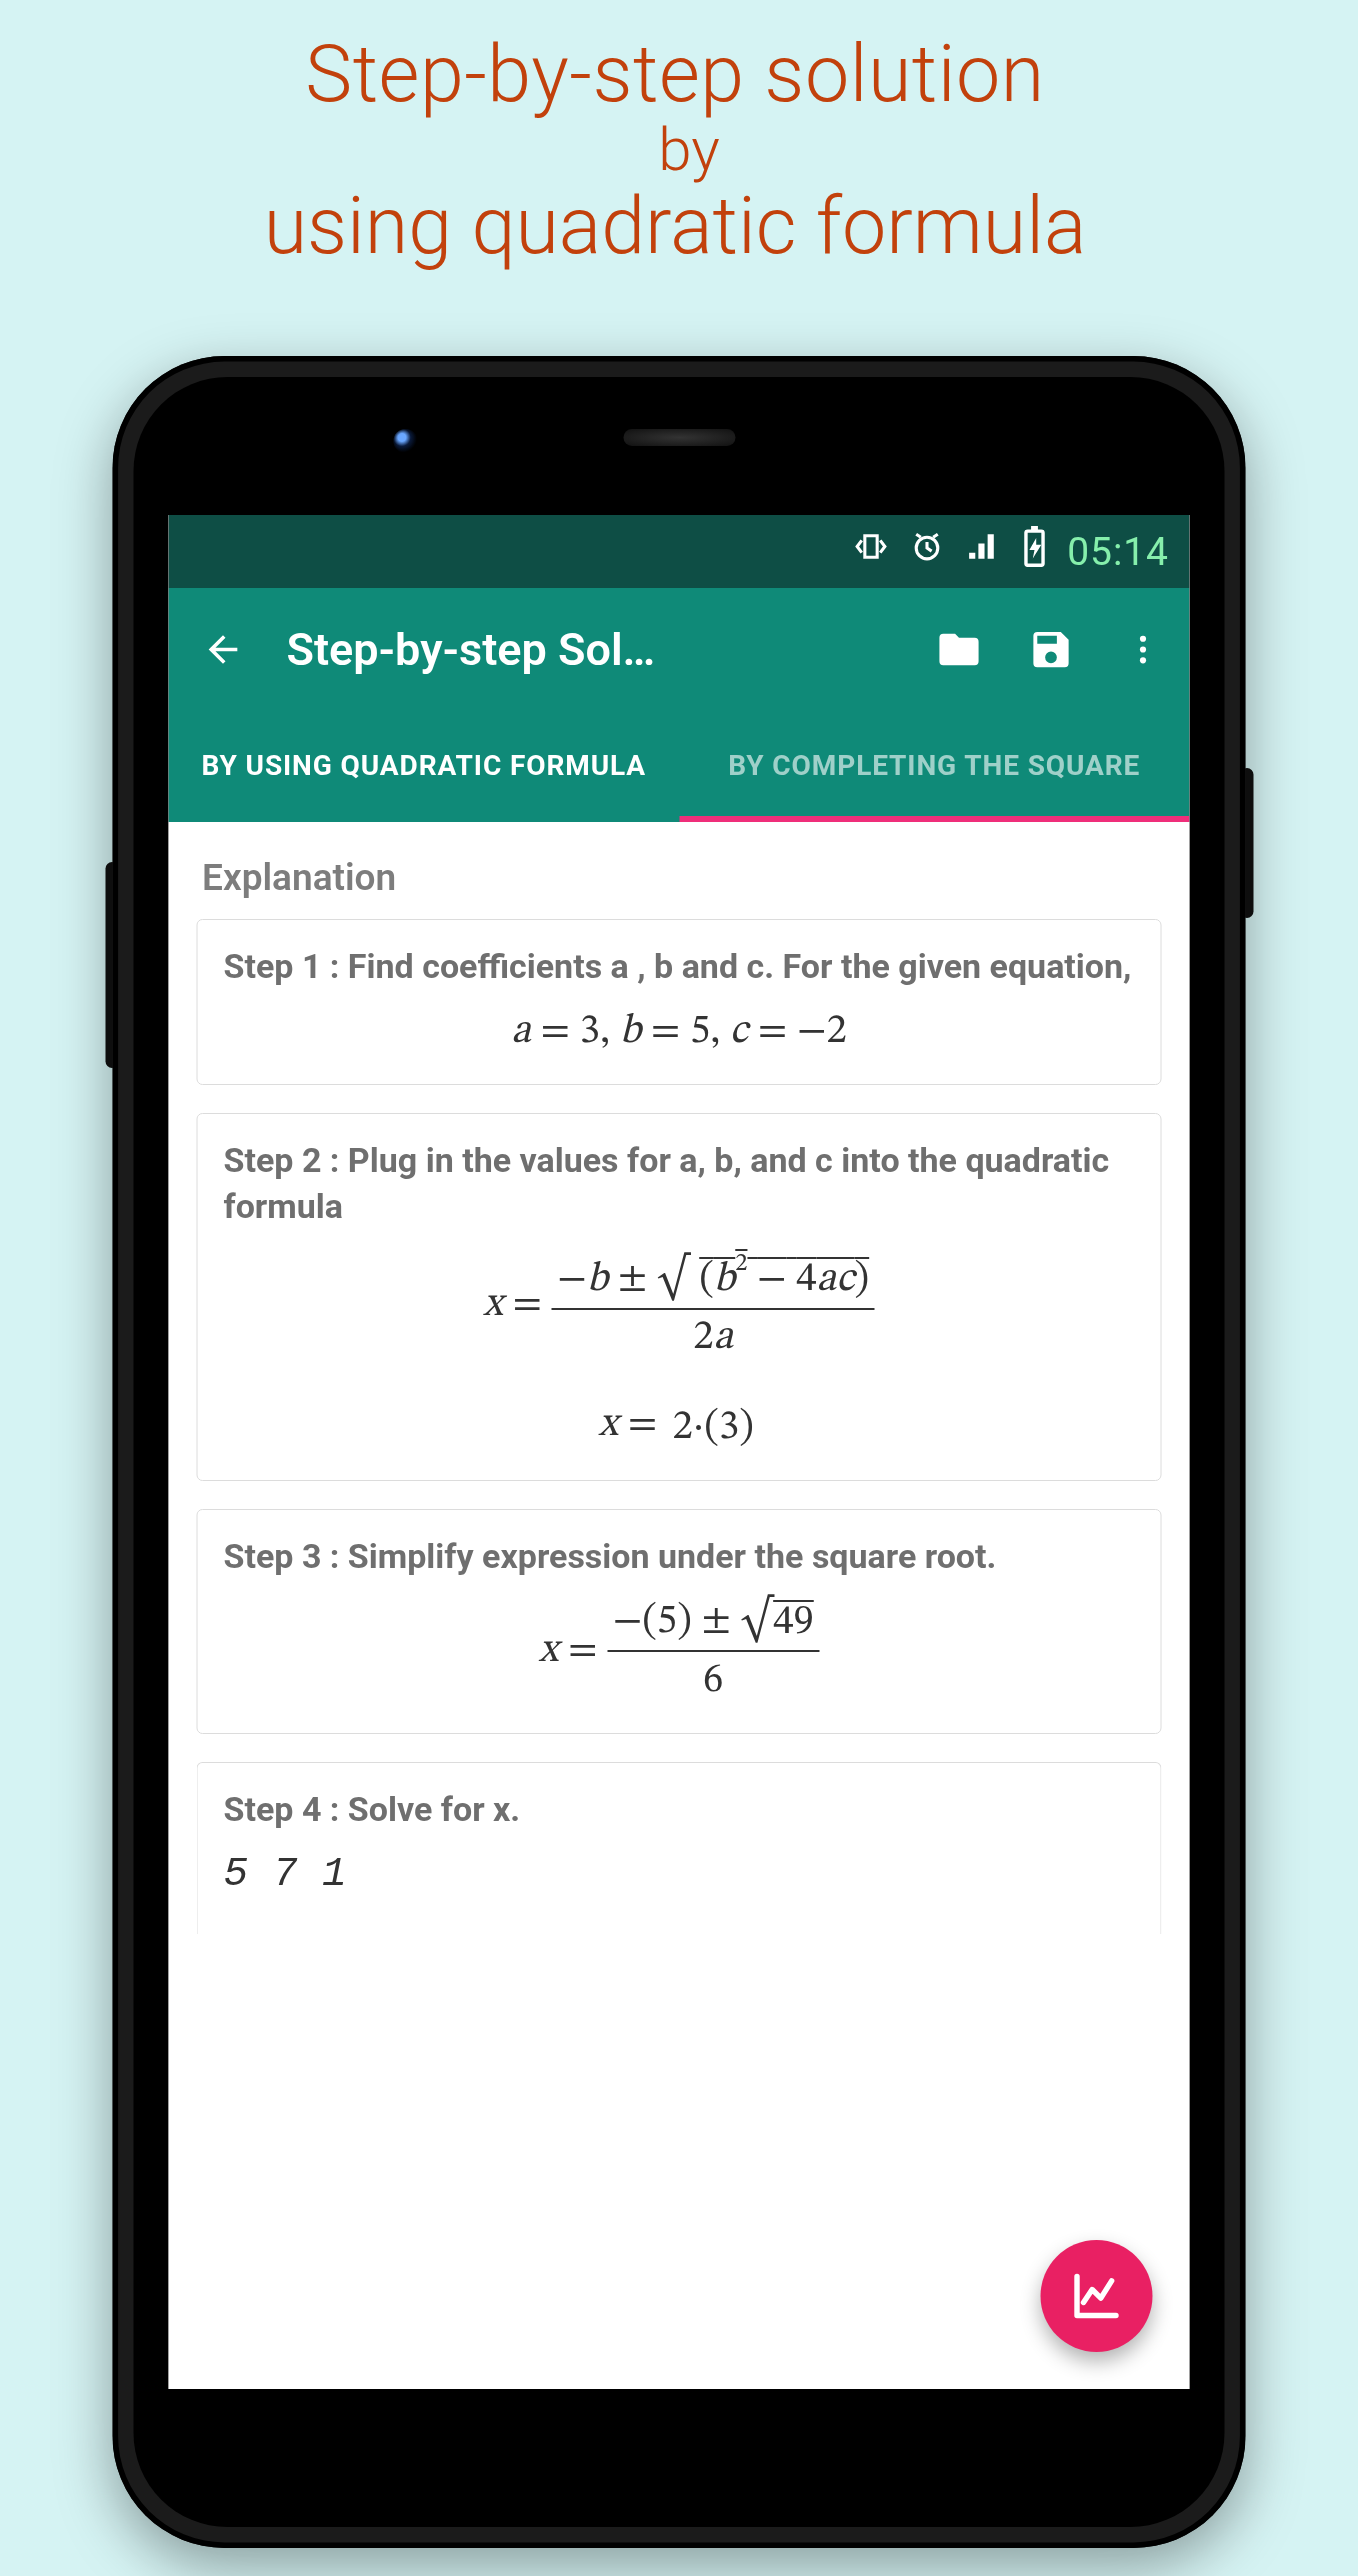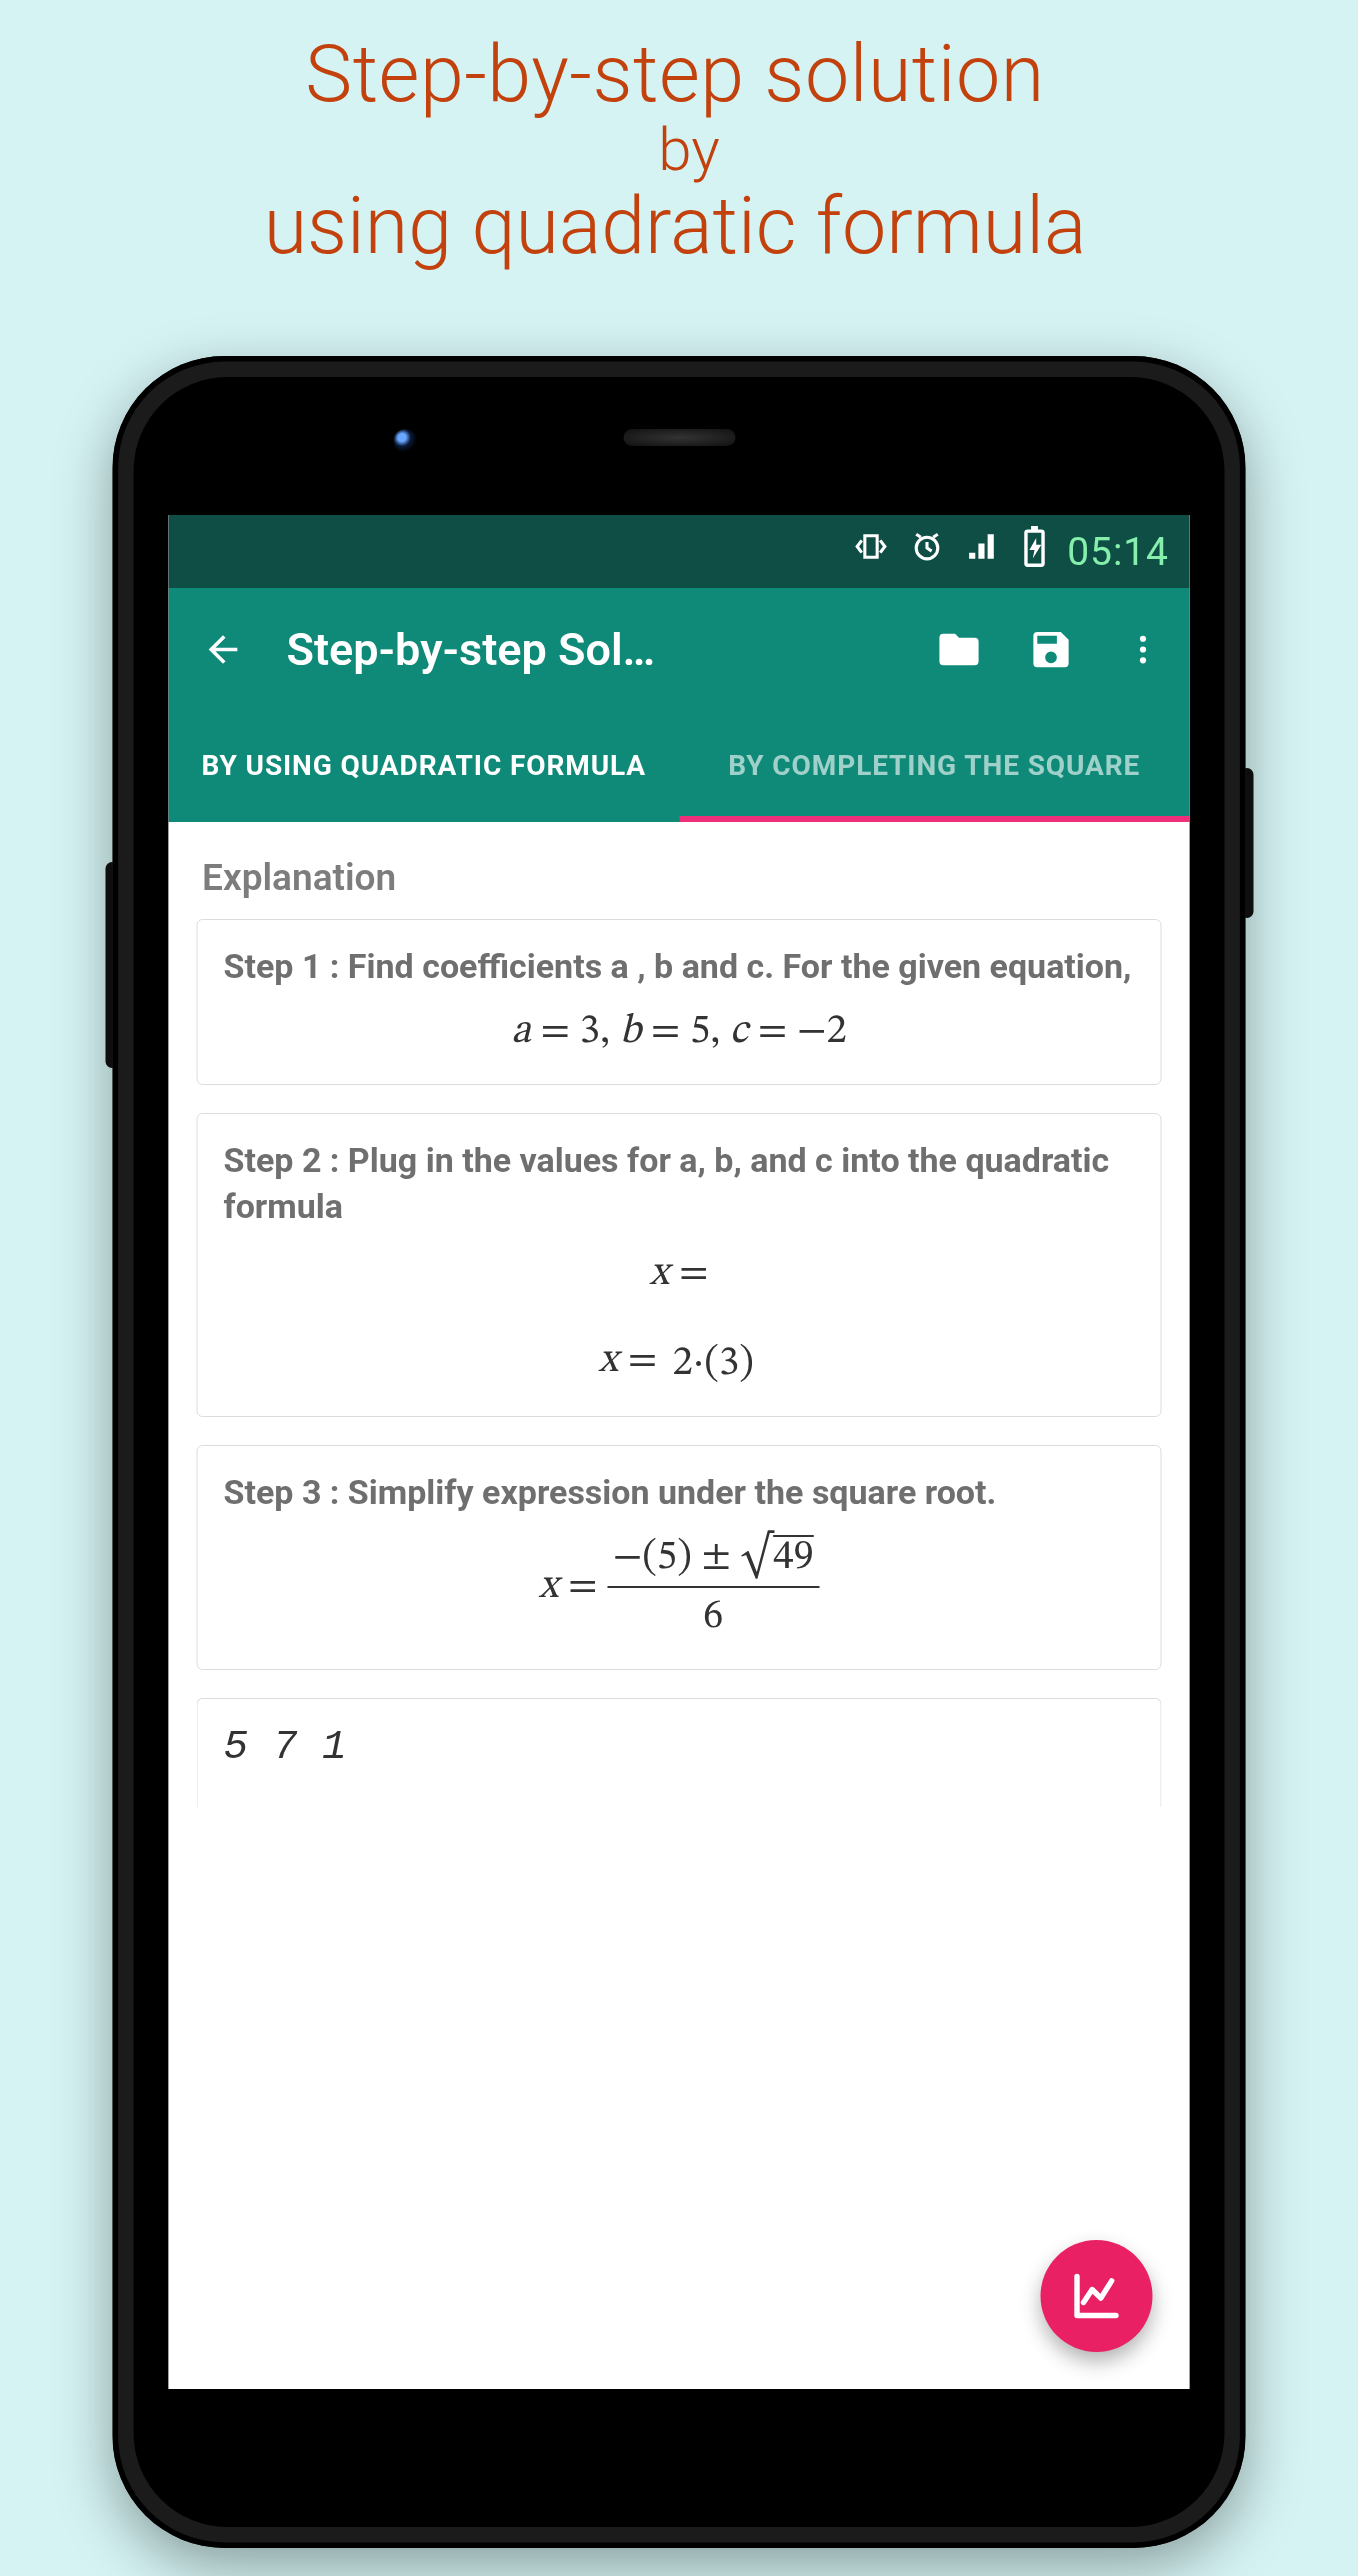--- a/index.html
+++ b/index.html
@@ -289,20 +289,24 @@
             a <span class="up">=</span> <span class="up">3</span><span class="up">,</span>
             b <span class="up">=</span> <span class="up">5</span><span class="up">,</span>
             c <span class="up">=</span> <span class="up">−2</span>
           </div>
         </div>
 
         <div class="card">
           <div class="step-title">Step 2 : Plug in the values for a, b, and c into the quadratic formula</div>
           <div class="math" style="margin:19px 0 37px 0;">
             x <span class="up">=</span>
+            <span class="frac">
+              <span class="num"><span class="up">−</span>b <span class="up">±</span> <span class="up">√</span> <span class="ov"><span class="up">(</span>b<sup class="sup">2</sup> <span class="up">−</span> <span class="up">4</span>ac<span class="up">)</span></span></span>
+              <span class="den"><span class="up">2</span>a</span>
+            </span>
           </div>
           <div class="math" style="margin-top:37px;">
             x <span class="up">=</span>
             <span class="frac">
               <span class="den"><span class="up">2·(</span><span class="up">3</span><span class="up">)</span></span>
             </span>
           </div>
         </div>
 
         <div class="card">
@@ -310,20 +314,21 @@
           <div class="math" style="margin-top:15px;">
             x <span class="up">=</span>
             <span class="frac">
               <span class="num"><span class="up">−(5)</span> <span class="up">± √</span><span class="ov up">49</span></span>
               <span class="den up">6</span>
             </span>
           </div>
         </div>
 
         <div class="card" style="margin-bottom:0; border-bottom:none; border-bottom-left-radius:0; border-bottom-right-radius:0;">
+          <div class="step-title">Step 4 : Solve for x.</div>
           <div class="math partial-cut up">5   7   1</div>
         </div>
 
         <div class="fab">
           <svg width="52" height="52" viewBox="0 0 24 24" fill="none" stroke-width="2.5" stroke-linejoin="round" stroke-linecap="round">
               <path d="M3 3v18h18"></path>
               <path d="M6 15l4-6 4 4 5-8"></path>
             </svg>
         </div>
       </div>

